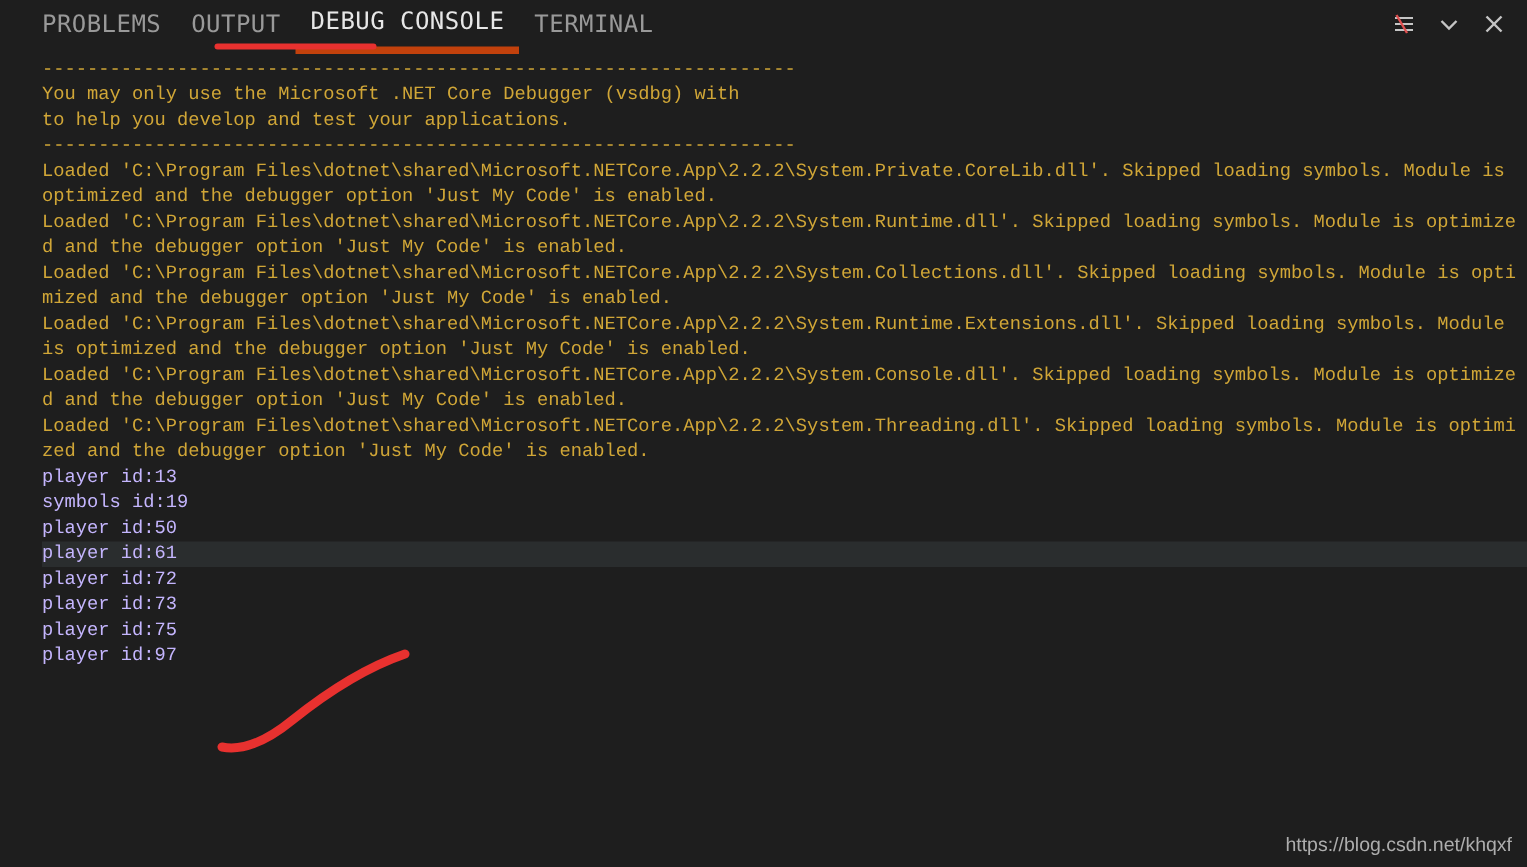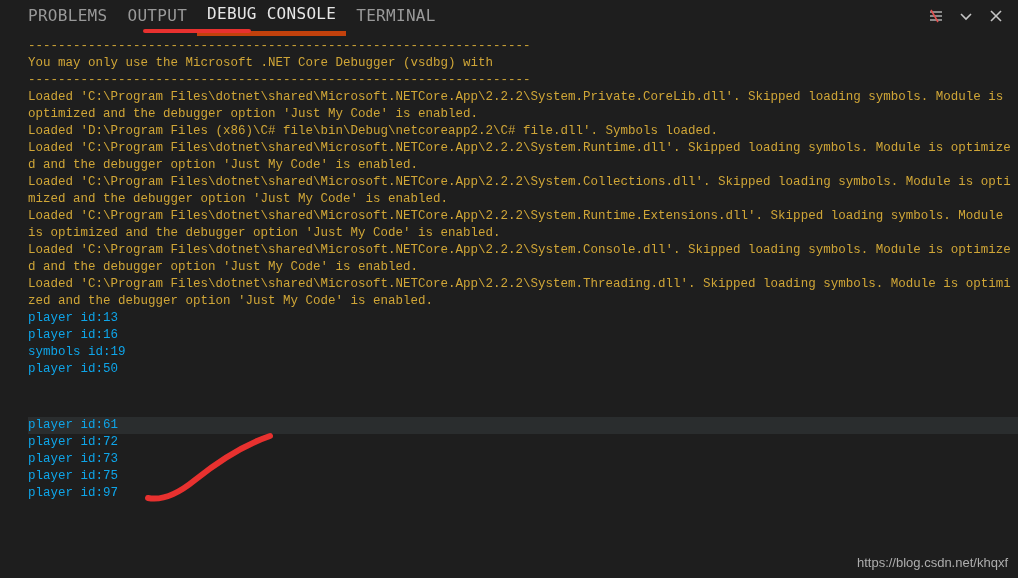--- a/index.html
+++ b/index.html
@@ -68,23 +68,23 @@
     .console-area {
       flex: 1;
       overflow: hidden;
       padding: 6px 0 0 28px;
       font-family: Consolas, "Courier New", monospace;
       font-size: 12.5px;
       line-height: 17px;
       position: relative;
     }
     .dim { color: #d0a637; }
-    .white { color: #0ea5e9; }
+    .white { color: #c4b5fd; }
     .line { white-space: pre-wrap; word-break: break-all; padding-right: 6px; }
-    .line.highlight { background: #2a2d2e; margin-top: 39px; }
+    .line.highlight { background: #2a2d2e; }
     .annotation-swoosh {
       position: absolute;
       left: 140px;
       top: 398px;
       width: 150px;
       height: 80px;
       pointer-events: none;
     }
     .watermark {
       position: absolute;
@@ -127,30 +127,29 @@
           <line x1="13" y1="3" x2="3" y2="13"></line>
         </svg>
       </span>
     </div>
     <div class="tab-underline"></div>
   </div>
 
   <div class="console-area">
     <div class="line dim">-------------------------------------------------------------------</div>
     <div class="line dim">You may only use the Microsoft .NET Core Debugger (vsdbg) with</div>
+    <div class="line dim">to help you develop and test your applications.</div>
     <div class="line dim">-------------------------------------------------------------------</div>
     <div class="line dim">Loaded 'C:\Program Files\dotnet\shared\Microsoft.NETCore.App\2.2.2\System.Private.CoreLib.dll'. Skipped loading symbols. Module is optimized and the debugger option 'Just My Code' is enabled.</div>
-    <div class="line dim">Loaded 'D:\Program Files (x86)\C# file\bin\Debug\netcoreapp2.2\C# file.dll'. Symbols loaded.</div>
     <div class="line dim">Loaded 'C:\Program Files\dotnet\shared\Microsoft.NETCore.App\2.2.2\System.Runtime.dll'. Skipped loading symbols. Module is optimized and the debugger option 'Just My Code' is enabled.</div>
     <div class="line dim">Loaded 'C:\Program Files\dotnet\shared\Microsoft.NETCore.App\2.2.2\System.Collections.dll'. Skipped loading symbols. Module is optimized and the debugger option 'Just My Code' is enabled.</div>
     <div class="line dim">Loaded 'C:\Program Files\dotnet\shared\Microsoft.NETCore.App\2.2.2\System.Runtime.Extensions.dll'. Skipped loading symbols. Module is optimized and the debugger option 'Just My Code' is enabled.</div>
     <div class="line dim">Loaded 'C:\Program Files\dotnet\shared\Microsoft.NETCore.App\2.2.2\System.Console.dll'. Skipped loading symbols. Module is optimized and the debugger option 'Just My Code' is enabled.</div>
     <div class="line dim">Loaded 'C:\Program Files\dotnet\shared\Microsoft.NETCore.App\2.2.2\System.Threading.dll'. Skipped loading symbols. Module is optimized and the debugger option 'Just My Code' is enabled.</div>
     <div class="line white">player id:13</div>
-    <div class="line white">player id:16</div>
     <div class="line white">symbols id:19</div>
     <div class="line white">player id:50</div>
     <div class="line white highlight">player id:61</div>
     <div class="line white">player id:72</div>
     <div class="line white">player id:73</div>
     <div class="line white">player id:75</div>
     <div class="line white">player id:97</div>
 
     <svg class="annotation-swoosh" viewBox="0 0 150 80">
       <path d="M 8 68 Q 28 72 55 50 Q 95 18 130 6" fill="none" stroke="#e8312f" stroke-width="6" stroke-linecap="round"></path>

